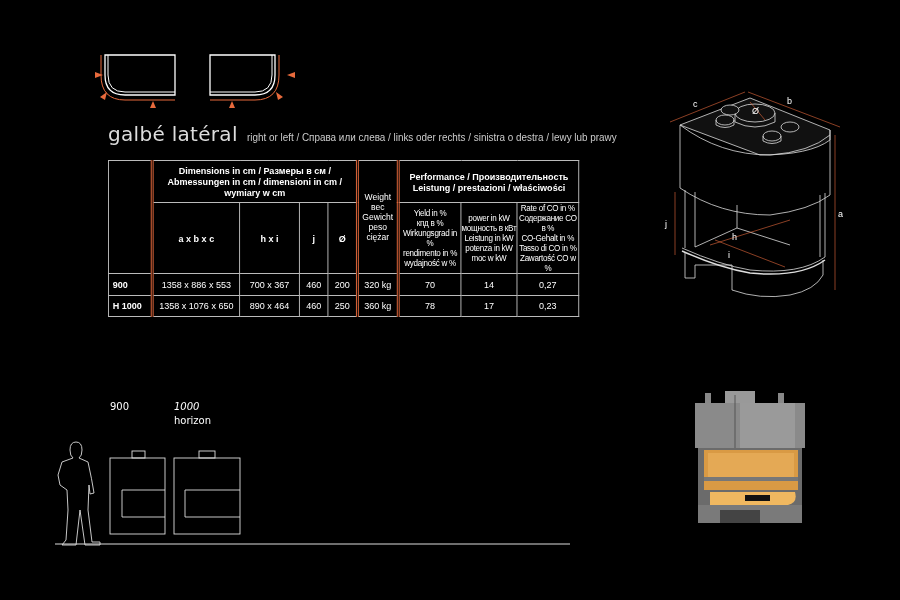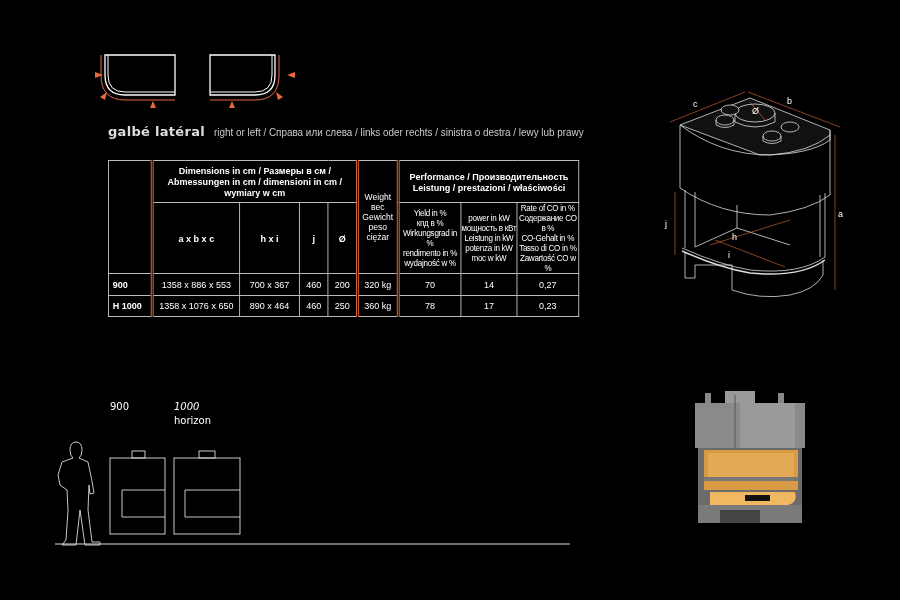--- a/index.html
+++ b/index.html
@@ -1,20 +1,20 @@
 <!DOCTYPE html>
 <html><head>
 <meta charset="utf-8">
 <style>
   html, body { margin:0; padding:0; }
   body { width:900px; height:600px; background:#000; position:relative; overflow:hidden;
          font-family:"Liberation Sans", sans-serif; color:#fff; }
   .abs { position:absolute; }
   .title-row { left:108px; top:122px; white-space:nowrap; }
-  .title-main { font-family:"DejaVu Sans", sans-serif; font-size:13px; font-weight:700; color:#ddd; letter-spacing:0.3px; }
+  .title-main { font-family:"DejaVu Sans", sans-serif; font-size:20px; font-weight:400; color:#ddd; letter-spacing:0.3px; }
   .title-sub { font-family:"Liberation Sans", sans-serif; font-size:11.5px; color:#ccc; margin-left:5px; transform:scaleX(0.86); display:inline-block; transform-origin:left; }
   table.spec { position:absolute; left:108px; top:160px; border-collapse:collapse; font-family:"Liberation Sans", sans-serif;
                color:#fff; transform:scaleX(0.95); transform-origin:left top; }
   table.spec td { border:1px solid #bbb; padding:0; text-align:center; vertical-align:middle; font-size:9px; line-height:10px; }
   .hdr { font-weight:bold; font-size:9.5px !important; line-height:11px !important; }
   .org-l { border-left:3px double #e86a3c !important; }
   .org-r { border-right:3px double #e86a3c !important; }
   .sub { font-size:8.5px !important; line-height:10px !important; letter-spacing:-0.3px; }
   .rowlabel { font-weight:bold; text-align:left !important; padding-left:4px !important; font-size:9.5px !important; }
   .val { font-size:9.5px !important; }

